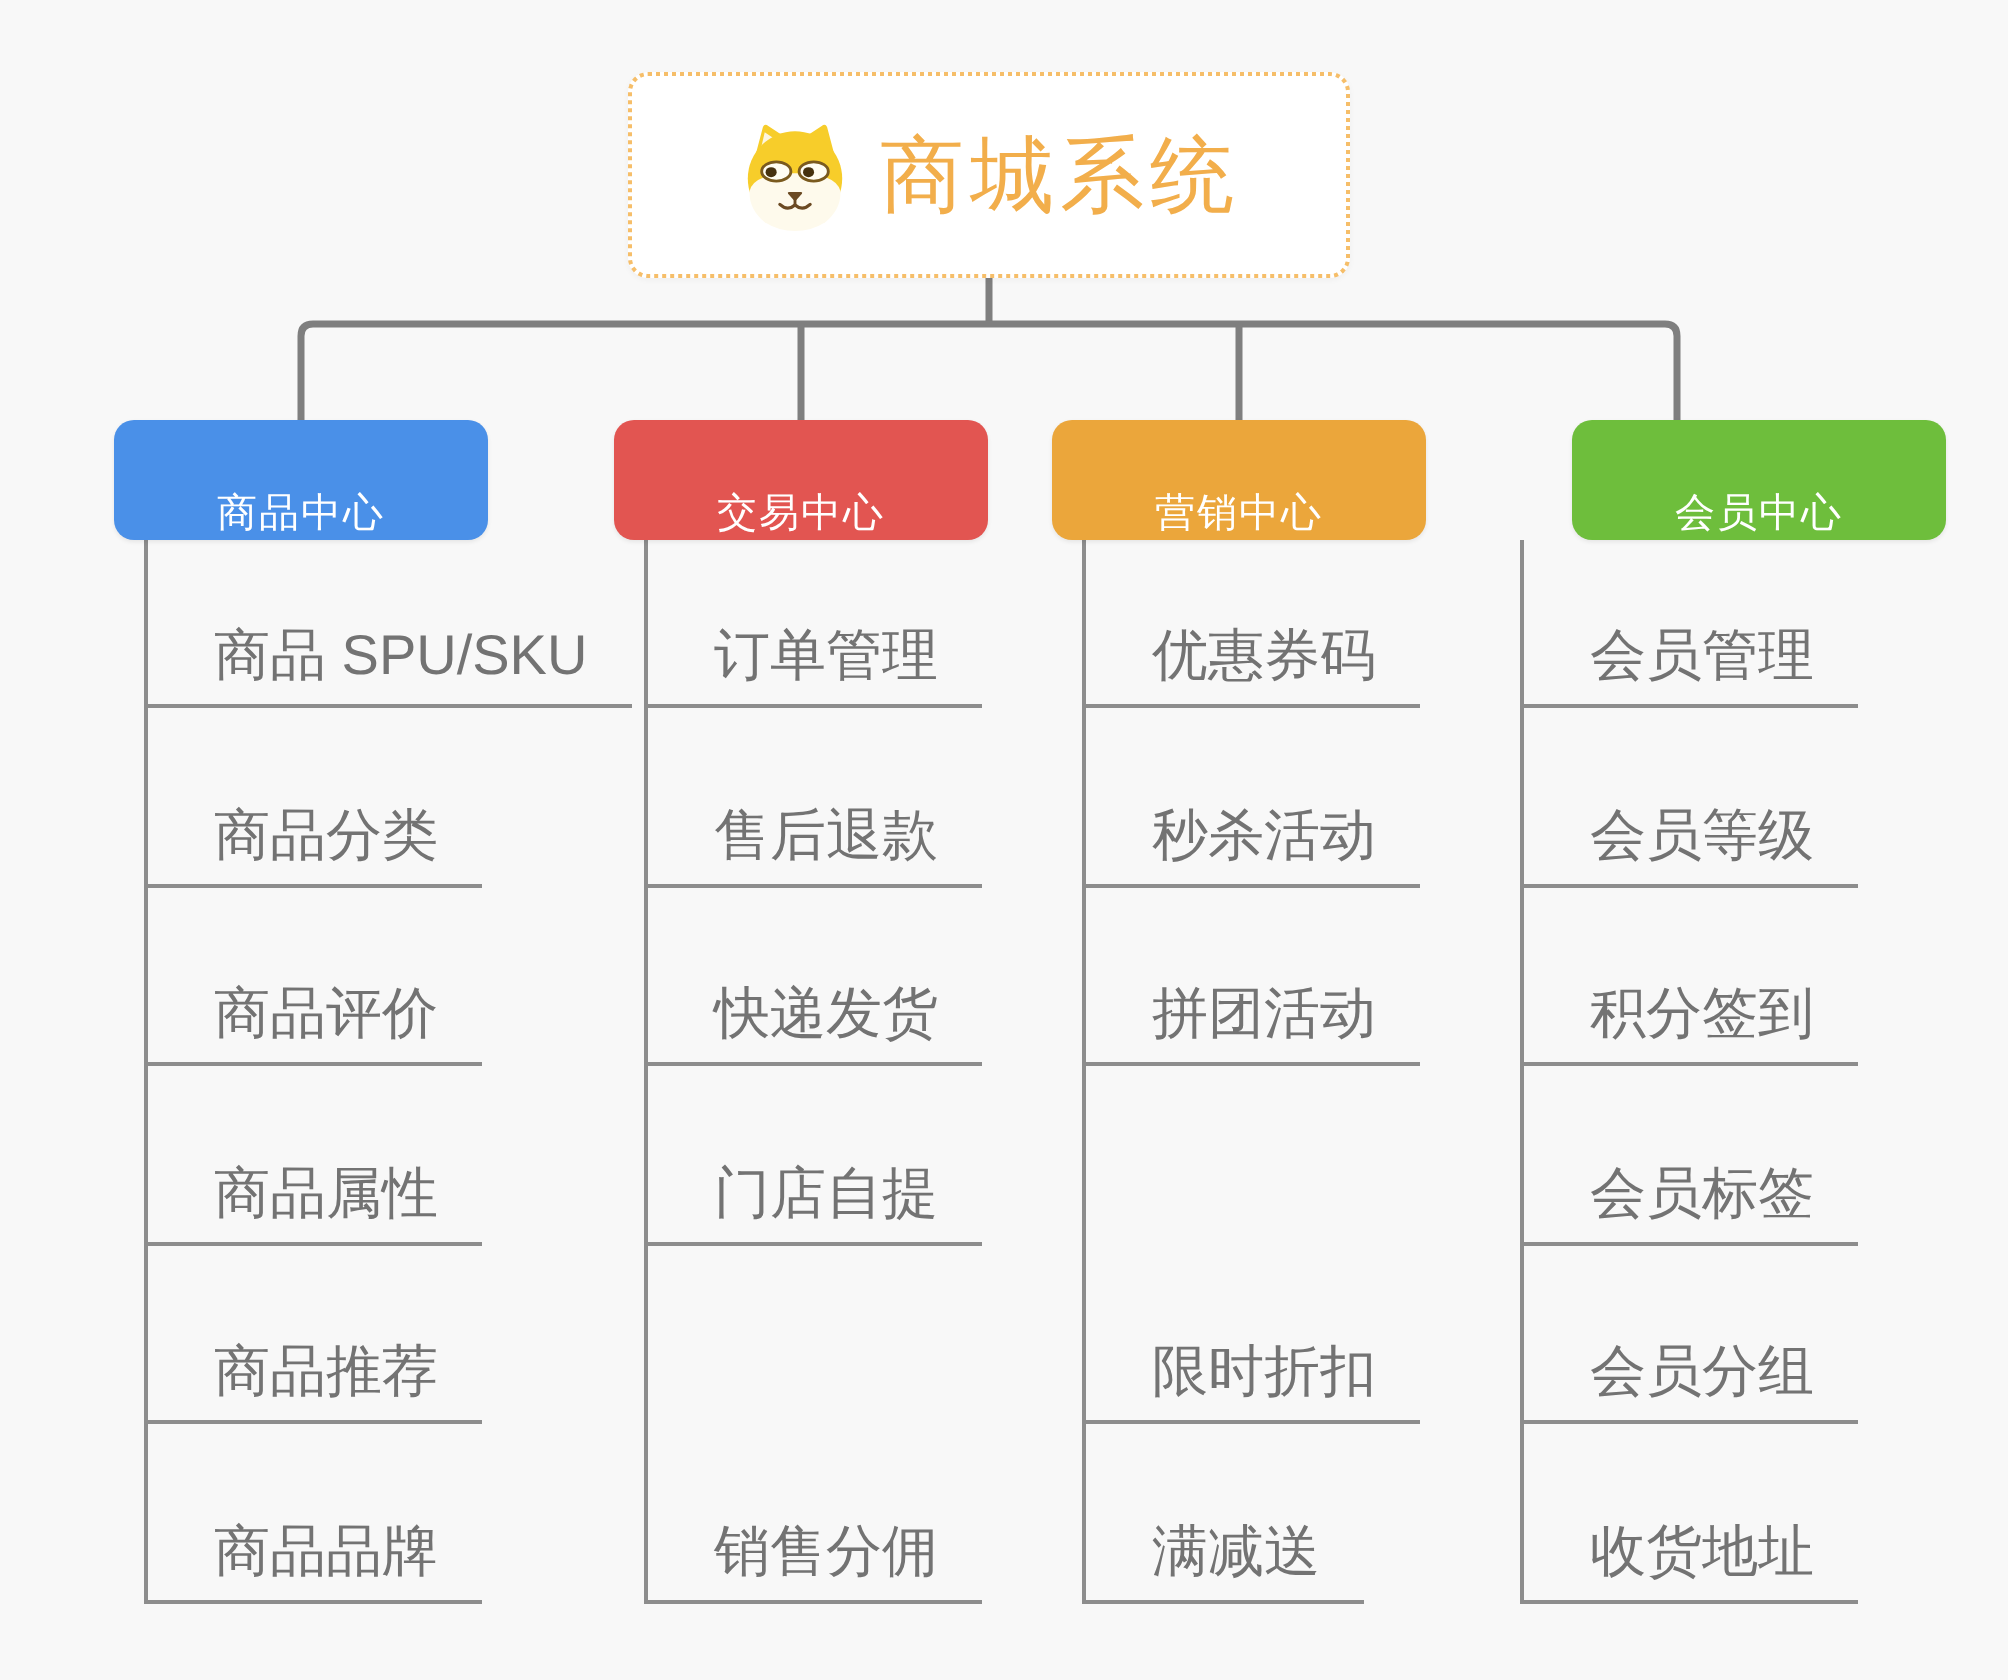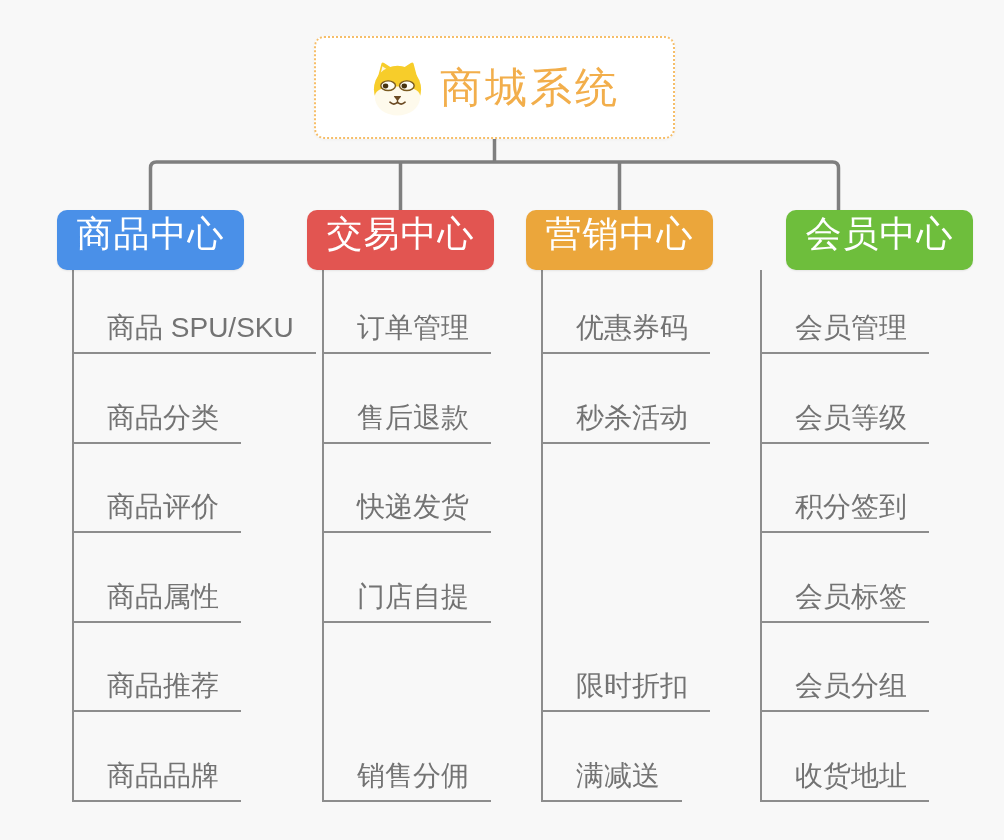--- a/index.html
+++ b/index.html
@@ -24,22 +24,22 @@
   .root-title{
     font-size:42px;line-height:1;color:#f2ae4b;letter-spacing:3px;
     white-space:nowrap;
   }
   .root-icon{width:57px;height:57px;flex:0 0 auto;display:block;}
 
   
   .branch-node{
     position:absolute;top:210px;width:187px;height:60px;
     border-radius:10px;box-sizing:border-box;
-    display:flex;align-items:flex-start;justify-content:center;
-    color:#ffffff;font-size:36px;letter-spacing:1px;white-space:nowrap;
+    display:flex;align-items:flex-end;justify-content:center;
+    color:#ffffff;font-size:20px;letter-spacing:1px;white-space:nowrap;
     box-shadow:0 1px 2px rgba(0,0,0,0.08);
   }
   .b0{left:57px}.b1{left:307px}.b2{left:526px}.b3{left:786px}
 
   
   .leaf-item{
     position:absolute;white-space:nowrap;
     font-size:28px;line-height:30px;color:#737373;
     padding:0 22px 9px 35px;
     border-bottom:2px solid #8d8d8d;
@@ -111,20 +111,21 @@
   <div class="leaf-item c0 r5">商品品牌</div>
 
   <div class="leaf-item c1 r0">订单管理</div>
   <div class="leaf-item c1 r1">售后退款</div>
   <div class="leaf-item c1 r2">快递发货</div>
   <div class="leaf-item c1 r3">门店自提</div>
   <div class="leaf-item c1 r5">销售分佣</div>
 
   <div class="leaf-item c2 r0">优惠券码</div>
   <div class="leaf-item c2 r1">秒杀活动</div>
+  <div class="leaf-item c2 r2">拼团活动</div>
   <div class="leaf-item c2 r4">限时折扣</div>
   <div class="leaf-item c2 r5">满减送</div>
 
   <div class="leaf-item c3 r0">会员管理</div>
   <div class="leaf-item c3 r1">会员等级</div>
   <div class="leaf-item c3 r2">积分签到</div>
   <div class="leaf-item c3 r3">会员标签</div>
   <div class="leaf-item c3 r4">会员分组</div>
   <div class="leaf-item c3 r5">收货地址</div>
 

